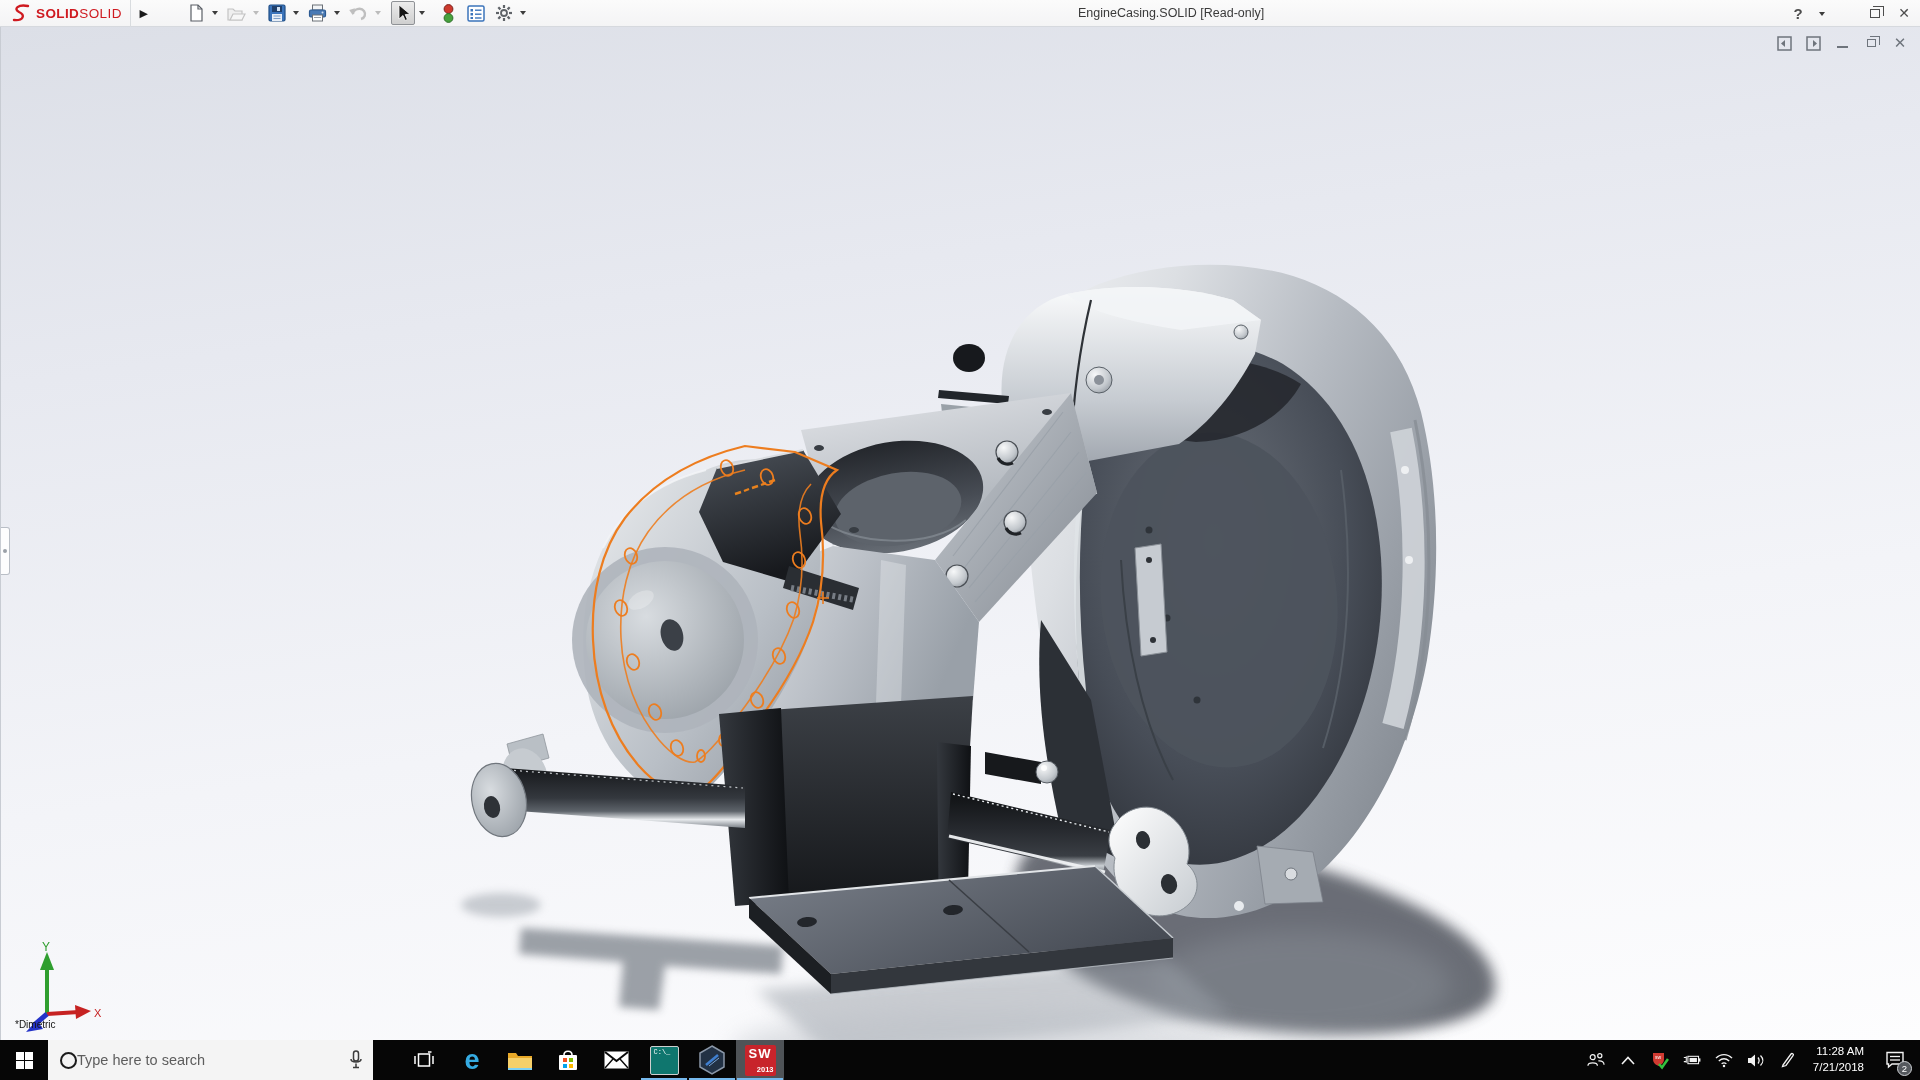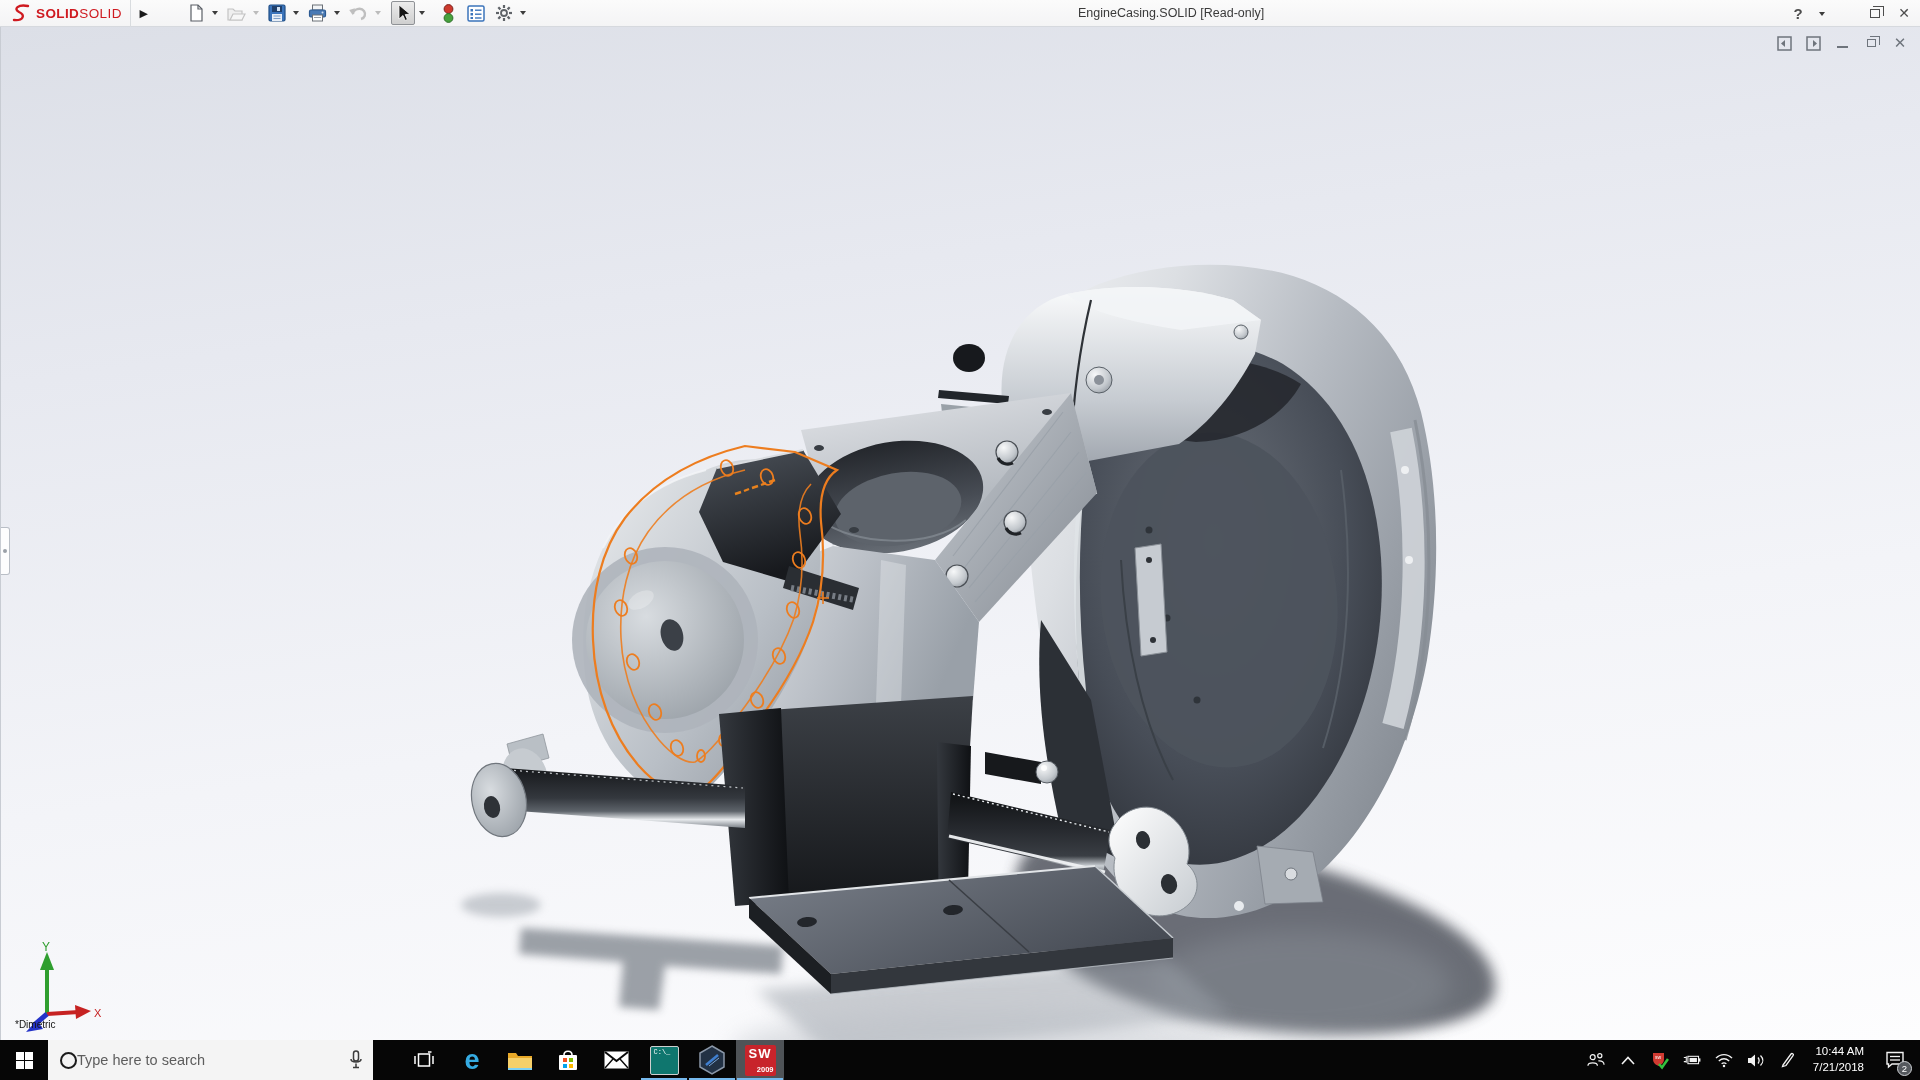--- a/index.html
+++ b/index.html
@@ -554,21 +554,21 @@
       <div class="tb-btn running">
         <svg width="28" height="30" viewBox="0 0 28 30">
           <polygon points="14,1 26,8 26,22 14,29 2,22 2,8" fill="#223144" stroke="#8a97a8" stroke-width="1.5"></polygon>
           <line x1="8" y1="20" x2="20" y2="10" stroke="#3f7fd0" stroke-width="2.5"></line>
           <line x1="11" y1="21" x2="21" y2="13" stroke="#7aa6d8" stroke-width="1"></line>
         </svg>
       </div>
       <div class="tb-btn running active">
         <div class="sw-box">
           <span class="sw-t">SW</span>
-          <span class="sw-y">2009</span>
+          <span class="sw-y">2013</span>
         </div>
       </div>
     </div>
 
     <div class="tray">
       <span class="tray-ic">
         <svg width="19" height="16" viewBox="0 0 19 16">
           <circle cx="6" cy="5" r="2.6" fill="none" stroke="#f2f2f2" stroke-width="1.3"></circle>
           <path d="M1,14 C1,10 11,10 11,14" fill="none" stroke="#f2f2f2" stroke-width="1.3"></path>
           <circle cx="13.5" cy="3.5" r="2.2" fill="none" stroke="#f2f2f2" stroke-width="1.3"></circle>
@@ -609,21 +609,21 @@
           <path d="M11,4.5 C12.5,6.5 12.5,8.5 11,10.5" fill="none" stroke="#f2f2f2" stroke-width="1.3"></path>
           <path d="M13.5,2.5 C16.5,5.5 16.5,9.5 13.5,12.5" fill="none" stroke="#f2f2f2" stroke-width="1.3"></path>
         </svg>
       </span>
       <span class="tray-ic">
         <svg width="16" height="16" viewBox="0 0 16 16">
           <path d="M3,13 L11,2 C12,0.8 14,2 13.2,3.4 L6,13.5 L2.5,14.5 Z" fill="none" stroke="#f2f2f2" stroke-width="1.3"></path>
         </svg>
       </span>
       <div class="clock">
-        <div>10:44 AM</div>
+        <div>11:28 AM</div>
         <div>7/21/2018</div>
       </div>
       <div class="action-center">
         <svg width="20" height="18" viewBox="0 0 20 18">
           <path d="M2,1.5 L18,1.5 L18,13 L7,13 L3.5,16 L3.5,13 L2,13 Z" fill="none" stroke="#f2f2f2" stroke-width="1.4"></path>
           <line x1="5" y1="5.5" x2="15" y2="5.5" stroke="#f2f2f2" stroke-width="1.3"></line>
           <line x1="5" y1="9" x2="15" y2="9" stroke="#f2f2f2" stroke-width="1.3"></line>
         </svg>
         <span class="ac-badge">2</span>
       </div>

